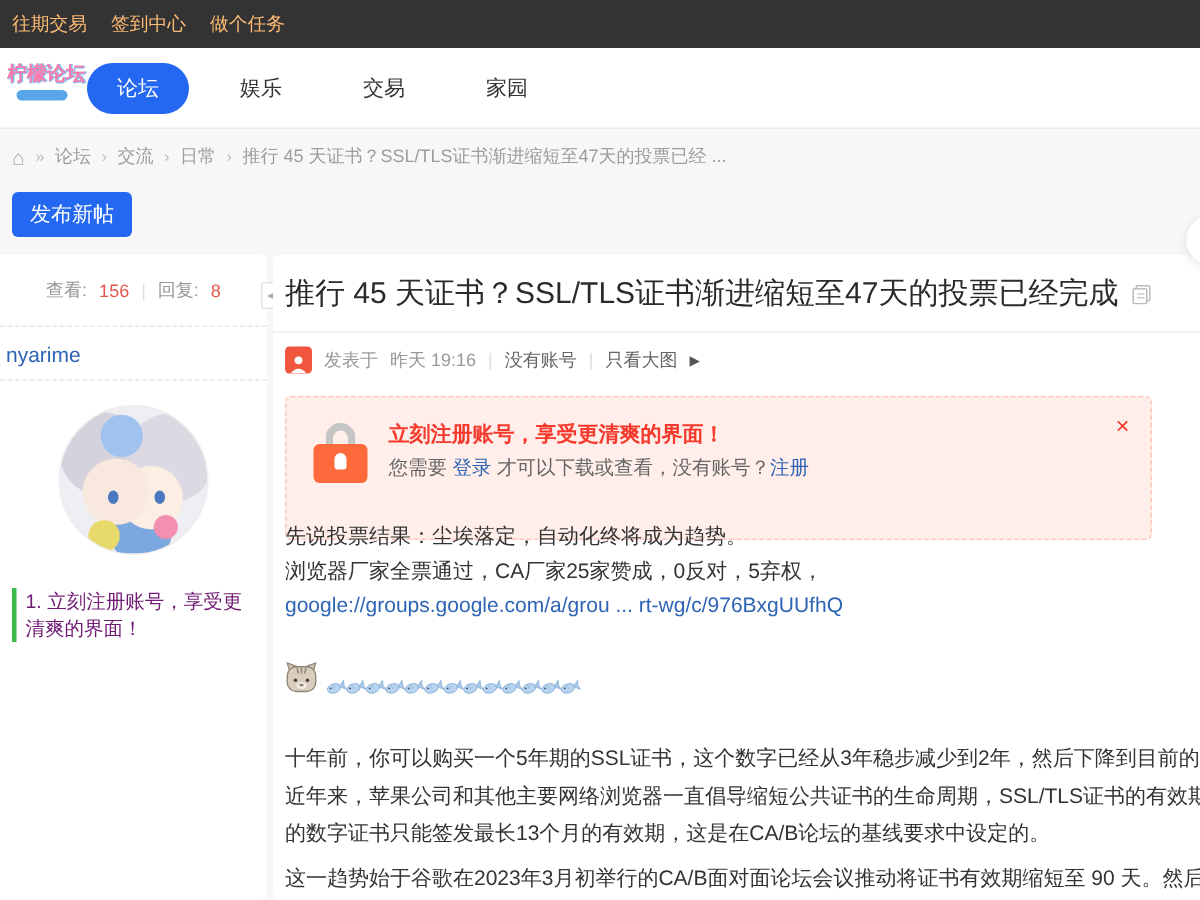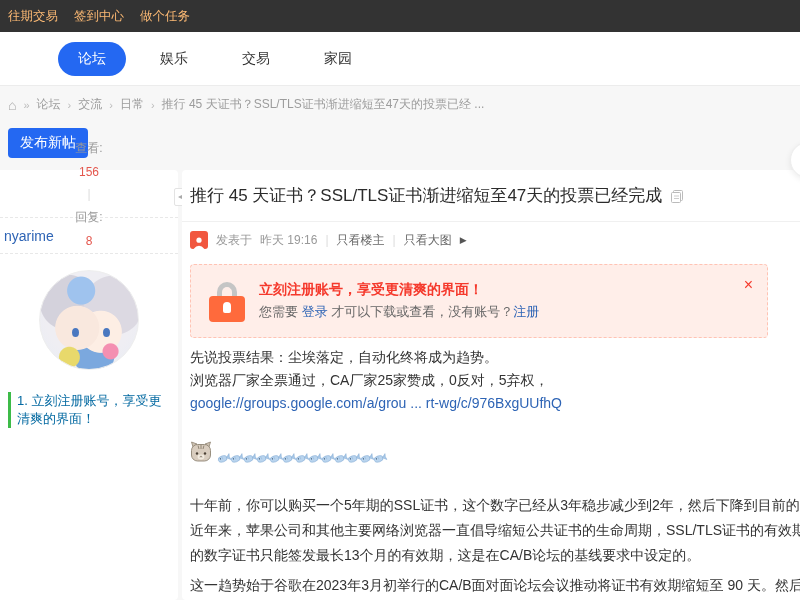--- a/index.html
+++ b/index.html
@@ -33,62 +33,62 @@
   .breadcrumb .home{font-size:14px;line-height:12px;color:#aaa;cursor:pointer;}
   .breadcrumb .sep{color:#bbb;font-size:11px;}
   .breadcrumb a{color:#9c9c9c;text-decoration:none;cursor:pointer;}
 
   .new-post-btn{position:absolute;left:8px;top:128px;width:80px;height:30px;background:var(--accent-blue);
     color:#fff;font-size:14px;border:none;border-radius:4px;cursor:pointer;font-family:inherit;}
 
   
   .sidebar{position:absolute;left:0;top:170px;width:178px;height:430px;background:#fff;border-radius:0 4px 4px 0;}
   .side-stats{height:48px;display:flex;align-items:center;justify-content:center;gap:8px;
-    font-size:12px;color:#999;border-bottom:1px dashed #e8e8e8;flex-direction:column;}
+    font-size:12px;color:#999;border-bottom:1px dashed #e8e8e8;}
   .side-stats .num{color:var(--stat-red);}
   .side-stats .pipe{color:#ddd;}
   .side-user{height:36px;line-height:36px;padding-left:4px;border-bottom:1px dashed #e8e8e8;}
   .side-user a{color:var(--link-blue);font-size:14px;text-decoration:none;cursor:pointer;}
   .avatar-wrap{display:flex;justify-content:center;padding:16px 0 10px;}
   .avatar{width:100px;height:100px;border-radius:50%;border:1px solid #eee;cursor:pointer;
     background:
       radial-gradient(circle at 72% 82%, #f48fb1 0 7%, transparent 8%),
       radial-gradient(circle at 30% 88%, #e8d96b 0 9%, transparent 10%),
       radial-gradient(circle at 42% 20%, #9fc3ee 0 14%, transparent 15%),
       radial-gradient(circle at 38% 58%, #f9e8de 0 26%, transparent 27%),
       radial-gradient(circle at 62% 62%, #fdeee4 0 24%, transparent 25%),
       radial-gradient(circle at 55% 86%, #7ba8de 0 20%, transparent 21%),
       radial-gradient(circle at 75% 35%, #dcd9e2 0 30%, transparent 31%),
       radial-gradient(circle at 28% 32%, #d4d2dc 0 28%, transparent 29%),
       radial-gradient(circle at 50% 45%, #efeef3 0 60%, #e7ecf5 100%);
   }
   .avatar .eye{position:relative;top:52px;width:7px;height:9px;border-radius:50%;background:#4a78c0;display:inline-block;}
   .avatar .eye.l{left:32px;} .avatar .eye.r{left:52px;}
   .side-toc{margin:12px 8px 0;border-left:3px solid var(--toc-green);padding-left:6px;
-    font-size:13px;color:#0369a1;line-height:18px;cursor:pointer;}
+    font-size:13px;color:#701a75;line-height:18px;cursor:pointer;}
 
   
   .collapse-handle{position:absolute;left:174px;top:188px;width:12px;height:18px;background:#fff;
     border:1px solid #e3e3e3;border-radius:2px;color:#aaa;font-size:8px;line-height:16px;text-align:center;cursor:pointer;}
 
   
   .main{position:absolute;left:182px;top:170px;width:820px;height:430px;background:#fff;border-radius:4px;}
   .post-title-row{height:52px;display:flex;align-items:center;padding:0 8px;border-bottom:1px solid #f0f0f0;}
-  .post-title{font-size:17px;color:#2b2b2b;white-space:nowrap;}
+  .post-title{font-size:20px;color:#2b2b2b;white-space:nowrap;}
   .copy-icon{margin-left:8px;cursor:pointer;display:inline-flex;}
   .post-meta{position:absolute;top:61px;left:8px;display:flex;align-items:center;gap:8px;
     font-size:12px;color:#999;white-space:nowrap;}
   .meta-avatar{width:18px;height:18px;border-radius:3px;background:#f1573f;display:inline-flex;
     align-items:flex-end;justify-content:center;overflow:hidden;}
   .meta-links{color:#666;cursor:pointer;}
   .meta-pipe{color:#ddd;}
   .meta-caret{color:#555;font-size:9px;cursor:pointer;}
 
   
-  .notice{position:absolute;top:94px;left:8px;width:578px;height:74px;background:var(--notice-bg);
+  .notice{position:absolute;top:94px;left:8px;width:578px;height:96px;background:var(--notice-bg);
     border:1px dashed var(--notice-border);border-radius:4px;padding:14px 14px 0 68px;}
   .lock{position:absolute;left:18px;top:17px;width:36px;height:40px;}
   .lock .shackle{position:absolute;left:8px;top:0;width:20px;height:18px;border:5px solid #c5c5c5;
     border-bottom:none;border-radius:10px 10px 0 0;}
   .lock .body{position:absolute;left:0;bottom:0;width:36px;height:26px;background:var(--lock-orange);border-radius:4px;}
   .lock .hole{position:absolute;left:14px;bottom:9px;width:8px;height:11px;background:#fff;
     border-radius:4px 4px 2px 2px;}
   .notice-title{color:var(--notice-title);font-weight:bold;font-size:14px;line-height:20px;}
   .notice-line{color:#666;font-size:13px;line-height:26px;}
   .notice-line a{color:var(--link-blue);text-decoration:none;cursor:pointer;}
@@ -114,20 +114,24 @@
 
 <div id="page">
 
   <div class="topbar">
     <a>往期交易</a>
     <a>签到中心</a>
     <a>做个任务</a>
   </div>
 
   <div class="navbar">
+    <div class="logo">
+      <div class="logo-text">柠檬论坛</div>
+      <div class="logo-badge"></div>
+    </div>
     <div class="nav-items">
       <div class="nav-item active">论坛</div>
       <div class="nav-item">娱乐</div>
       <div class="nav-item">交易</div>
       <div class="nav-item">家园</div>
     </div>
   </div>
 
   <div class="breadcrumb">
     <span class="home">⌂</span>
@@ -181,21 +185,21 @@
     <div class="post-meta">
       <span class="meta-avatar">
         <svg width="14" height="13" viewBox="0 0 14 13">
             <circle cx="7" cy="4.2" r="2.6" fill="#fff"></circle>
             <path d="M1.5 13 Q7 6.5 12.5 13 Z" fill="#fff"></path>
           </svg>
       </span>
       <span>发表于</span>
       <span>昨天 19:16</span>
       <span class="meta-pipe">|</span>
-      <span class="meta-links">只看楼主</span>
+      <span class="meta-links">没有账号</span>
       <span class="meta-pipe">|</span>
       <span class="meta-links">只看大图</span>
       <span class="meta-caret">▶</span>
     </div>
 
     <div class="notice">
       <div class="lock">
         <div class="shackle"></div>
         <div class="body"></div>
         <div class="hole"></div>

